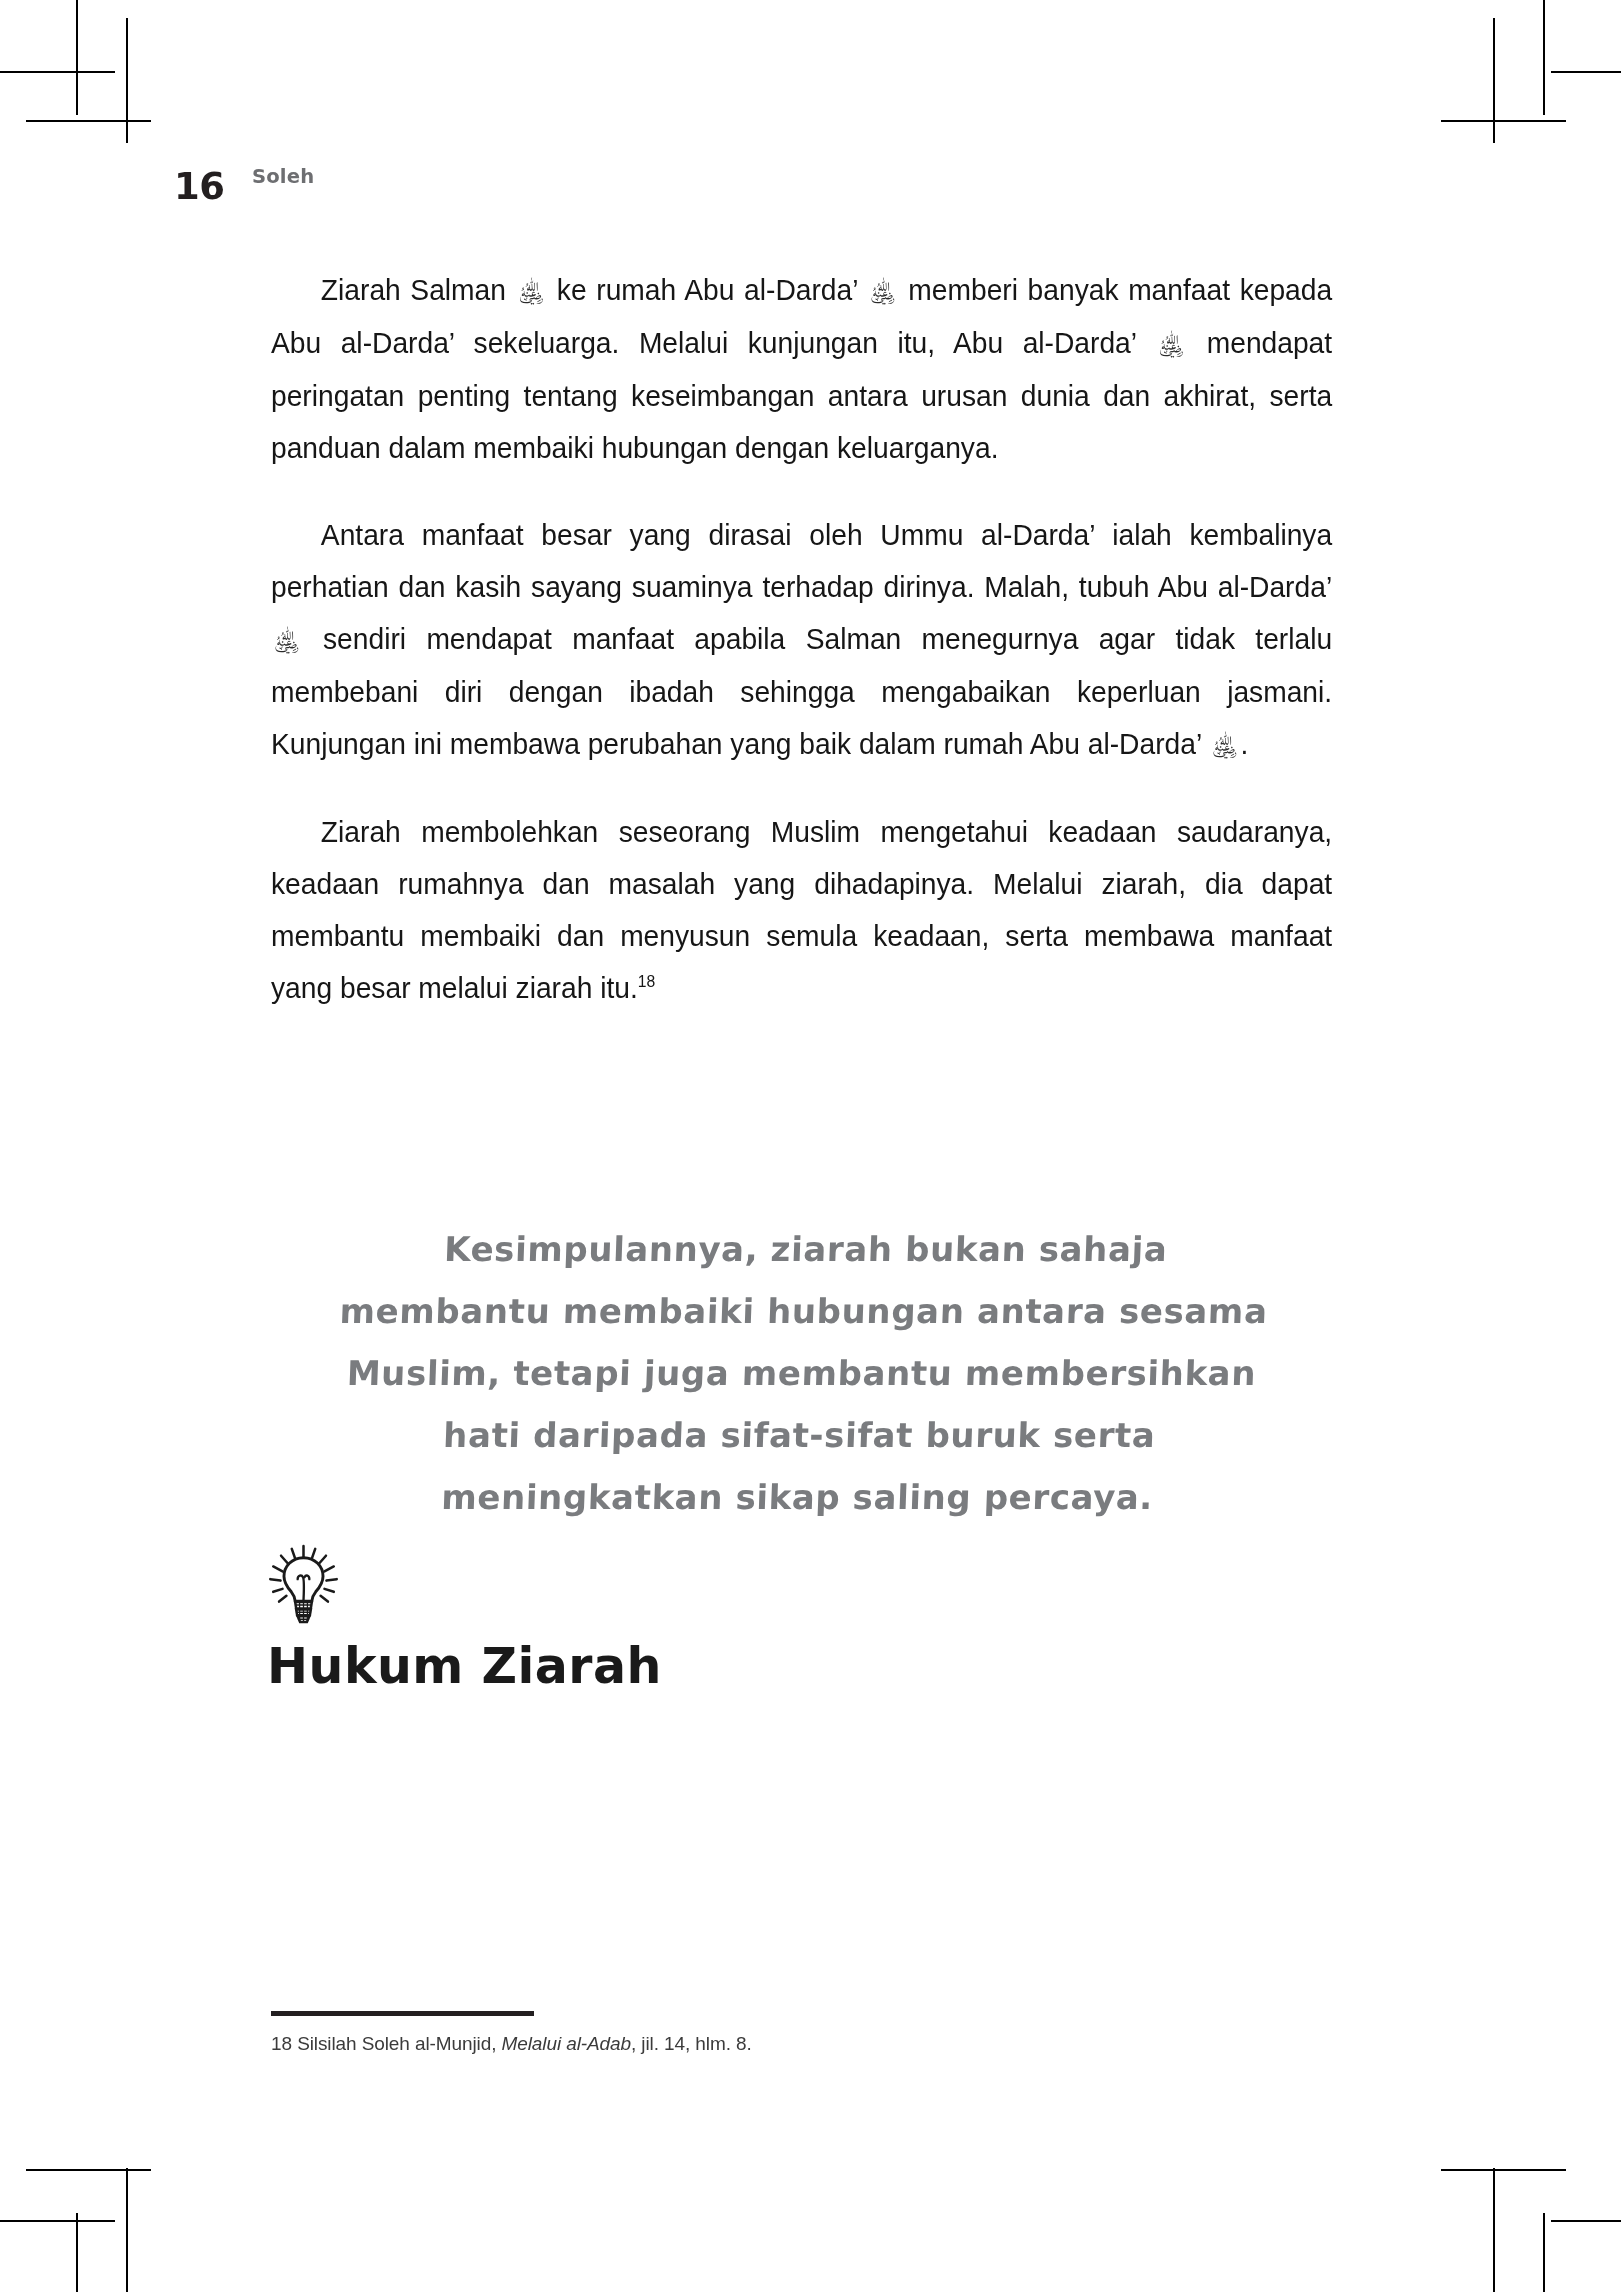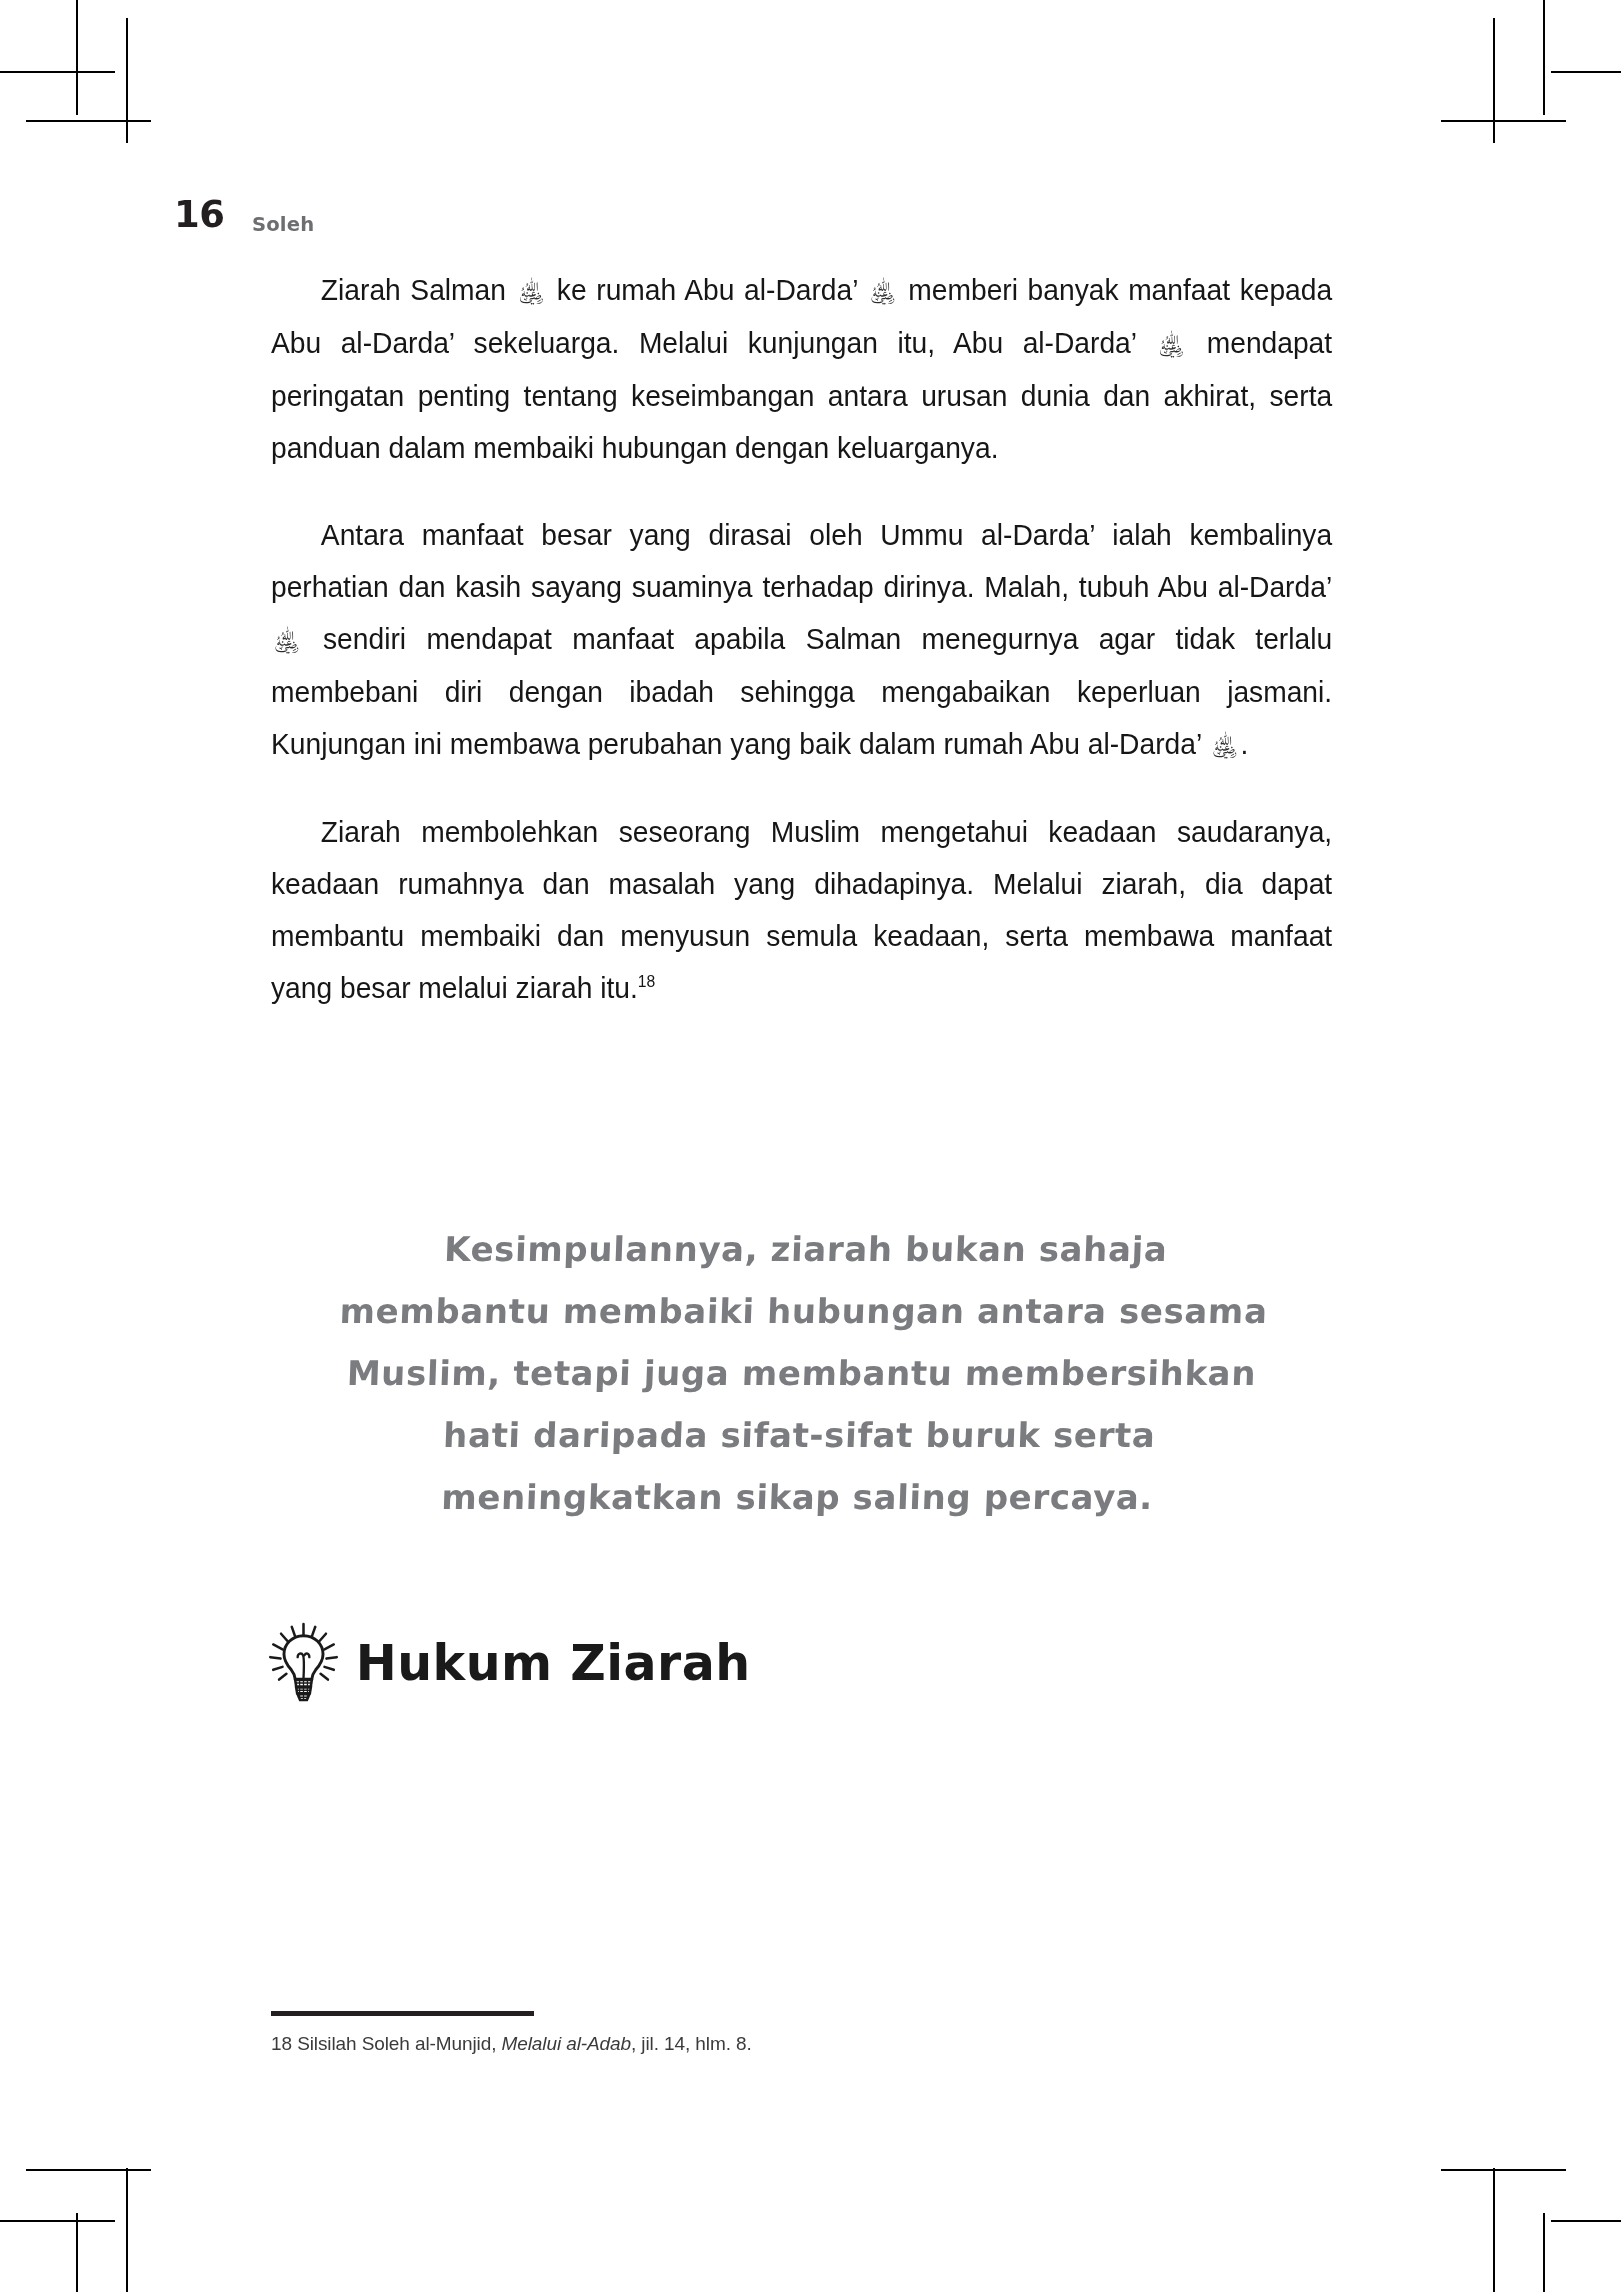--- a/index.html
+++ b/index.html
@@ -21,23 +21,22 @@
   .crop { position: absolute; background: #000; }
   .crop.h { height: 2px; width: 125px; }
   .crop.v { width: 2px; height: 125px; }
 
   
   .running-head {
     position: absolute;
     left: 174px;
     top: 165px;
     display: flex;
-    align-items: flex-end;
+    align-items: flex-start;
     gap: 27.4px;
-    margin-top: 28px;
   }
   .folio {
     font-family: "DejaVu Sans", sans-serif;
     font-size: 37px;
     font-weight: 700;
     color: #231f20;
     letter-spacing: -0.5px;
   }
   .running-title {
     font-family: "DejaVu Sans", sans-serif;
@@ -100,24 +99,24 @@
     letter-spacing: 0.6px;
     font-style: normal;
     transform: skewX(-2deg);
   }
   .pullquote span { display: block; }
 
   
   .section-heading {
     position: absolute;
     left: 267px;
-    top: 1622px;
+    top: 1544px;
     display: flex;
-    align-items: center;
     gap: 15.7px;
+    flex-direction: column;
   }
   .bulb-icon { width: 73px; height: 82px; flex: 0 0 auto; }
   .section-heading-text {
     font-family: "DejaVu Sans", sans-serif;
     font-size: 49px;
     font-weight: 700;
     color: #1a1a1a;
     letter-spacing: 0.5px;
     line-height: 1;
   }

